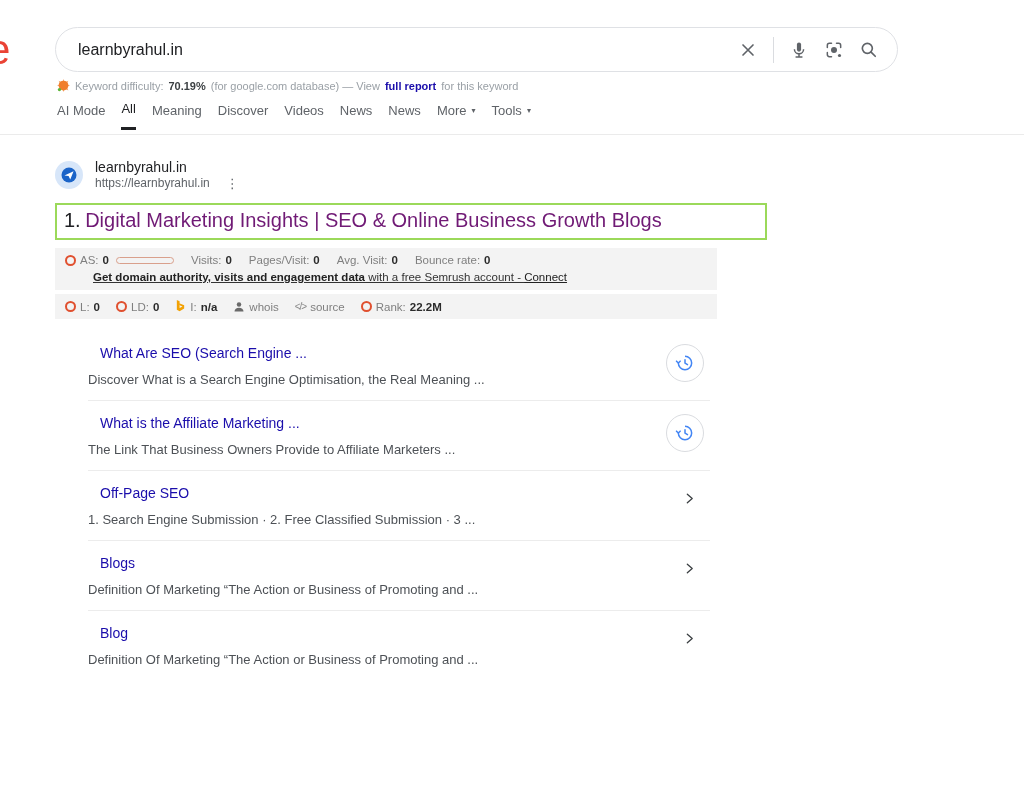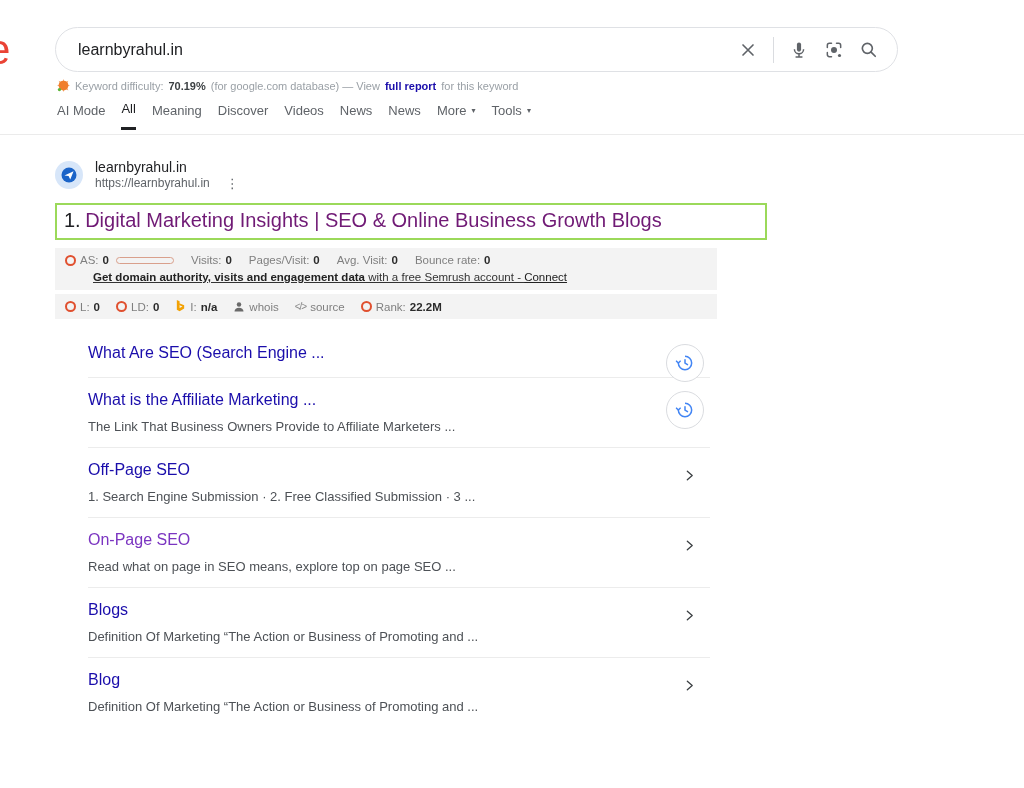--- a/index.html
+++ b/index.html
@@ -63,21 +63,21 @@
   .connect-row { margin-top:5px; padding-left:28px; color:#333;text-decoration:underline; }
   .connect-row .b { font-weight:bold; color:#222; }
   .connect-link { color:#222; text-decoration:underline; cursor:pointer; }
   .ring { width:11px; height:11px; border:2px solid #e0502f; border-radius:50%; display:inline-block; }
   .src-glyph { color:#8a8a8a; font-size:10px; letter-spacing:-1px; }
 
   
   .sitelinks { margin-top:12px; margin-left:33px; width:622px; }
   .sl-item { position:relative; padding:10px 0 12px; border-bottom:1px solid #ececec; }
   .sl-item:last-child { border-bottom:none; }
-  .sl-title { font-size:16px; line-height:24px; color:#1a0dab; cursor:pointer; display:inline-block; }
+  .sl-title { font-size:14px; line-height:24px; color:#1a0dab; cursor:pointer; display:inline-block;margin-left:12px; }
   .sl-title.visited { color:#7b35c1; }
   .sl-desc { margin-top:6px; font-size:13px; line-height:17px; color:#4d5156; width:560px; }
   .hist-btn { position:absolute; right:6px; top:13px; width:38px; height:38px; border-radius:50%;
     border:1px solid #dadce0; background:#fff; display:flex; align-items:center; justify-content:center; cursor:pointer; }
   .chev { position:absolute; right:14px; top:20px; cursor:pointer; }
 </style>
 </head>
 <body>
 
 <div class="page">
@@ -251,20 +251,21 @@
         <span class="ring"></span>
         <span>Rank:</span>
           <b>22.2M</b>
       </span>
     </div>
 
     <div class="sitelinks">
 
       <div class="sl-item">
         <a class="sl-title">What Are SEO (Search Engine ...</a>
+        <div class="sl-desc">Discover What is a Search Engine Optimisation, the Real Meaning ...</div>
         <button class="hist-btn">
           <svg width="20" height="20" viewBox="0 0 24 24">
             <path d="M12 4 a8 8 0 1 1-8 8" fill="none" stroke="#4285f4" stroke-width="1.8"></path>
             <path d="M4 12 l-2.2 -2.2 M4 12 l2.2 -2.2" stroke="#4285f4" stroke-width="1.8" fill="none" stroke-linecap="round"></path>
             <path d="M12 8 v4.2 l3 1.8" stroke="#4285f4" stroke-width="1.8" fill="none" stroke-linecap="round"></path>
           </svg>
         </button>
       </div>
 
       <div class="sl-item">
@@ -282,29 +283,20 @@
       <div class="sl-item">
         <a class="sl-title">Off-Page SEO</a>
         <div class="sl-desc">1. Search Engine Submission · 2. Free Classified Submission · 3 ...</div>
         <span class="chev">
           <svg width="13" height="13" viewBox="0 0 24 24">
               <path d="M8 4 L17 12 L8 20" fill="none" stroke="#3c4043" stroke-width="2.4" stroke-linecap="round" stroke-linejoin="round"></path>
             </svg>
         </span>
       </div>
 
-      <div class="sl-item">
-        <a class="sl-title visited">On-Page SEO</a>
-        <div class="sl-desc">Read what on page in SEO means, explore top on page SEO ...</div>
-        <span class="chev">
-          <svg width="13" height="13" viewBox="0 0 24 24">
-              <path d="M8 4 L17 12 L8 20" fill="none" stroke="#3c4043" stroke-width="2.4" stroke-linecap="round" stroke-linejoin="round"></path>
-            </svg>
-        </span>
-      </div>
 
       <div class="sl-item">
         <a class="sl-title">Blogs</a>
         <div class="sl-desc">Definition Of Marketing “The Action or Business of Promoting and ...</div>
         <span class="chev">
           <svg width="13" height="13" viewBox="0 0 24 24">
               <path d="M8 4 L17 12 L8 20" fill="none" stroke="#3c4043" stroke-width="2.4" stroke-linecap="round" stroke-linejoin="round"></path>
             </svg>
         </span>
       </div>

